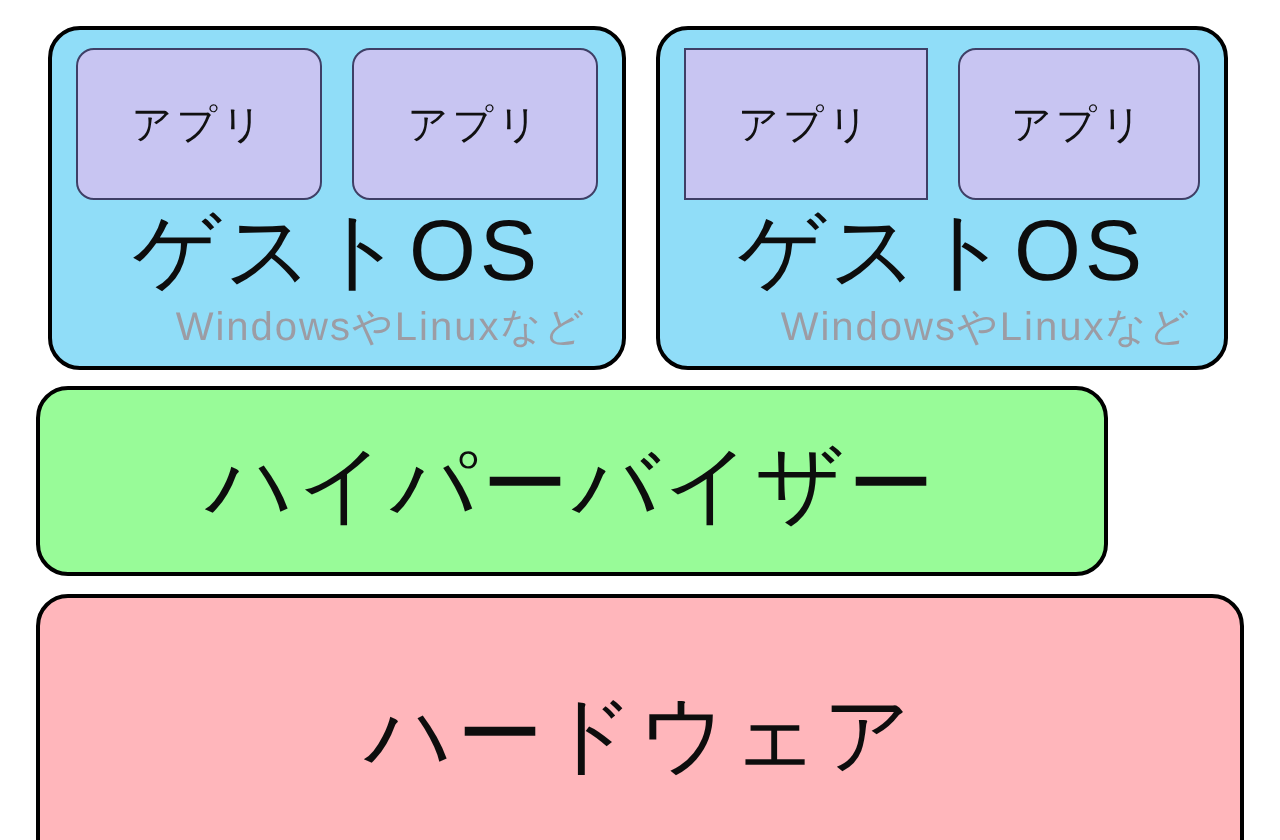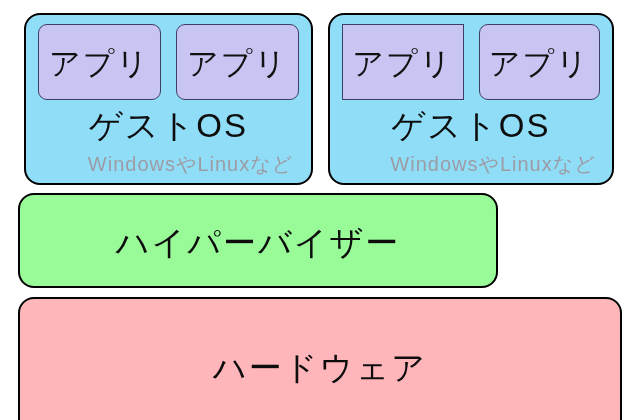--- a/index.html
+++ b/index.html
@@ -38,49 +38,49 @@
     box-sizing: border-box;
     background: #c8c5f2;
     border: 1.5px solid #3f3f66;
     border-radius: 9px;
     display: flex;
     align-items: center;
     justify-content: center;
   }
   .app-box.square { border-radius: 0; }
   .app-label {
-    font-size: 31px;
+    font-size: 20px;
     color: #111111;
     letter-spacing: 2px;
     line-height: 1;
     padding-top: 2px;
   }
   .title {
-    font-size: 33px;
+    font-size: 43px;
     line-height: 42px;
     color: #0d0d0d;
     text-align: center;
     letter-spacing: 2px;
     white-space: nowrap;
   }
   .note {
     font-size: 20px;
     line-height: 30px;
     color: #9c9ca4;
     text-align: center;
     letter-spacing: 1px;
     white-space: nowrap;
     padding-left: 44px;
   }
   .guest-box .title { margin-top: 5px; }
   .guest-box .note  { margin-top: 2px; }
   .hypervisor-box {
     left: 18px;
     top: 193px;
-    width: 480px;
+    width: 536px;
     height: 95px;
     background: #98fb98;
     display: flex;
     flex-direction: column;
     justify-content: center;
     padding-top: 4px;
     gap: 4px;
   }
   .hardware-box {
     left: 18px;

